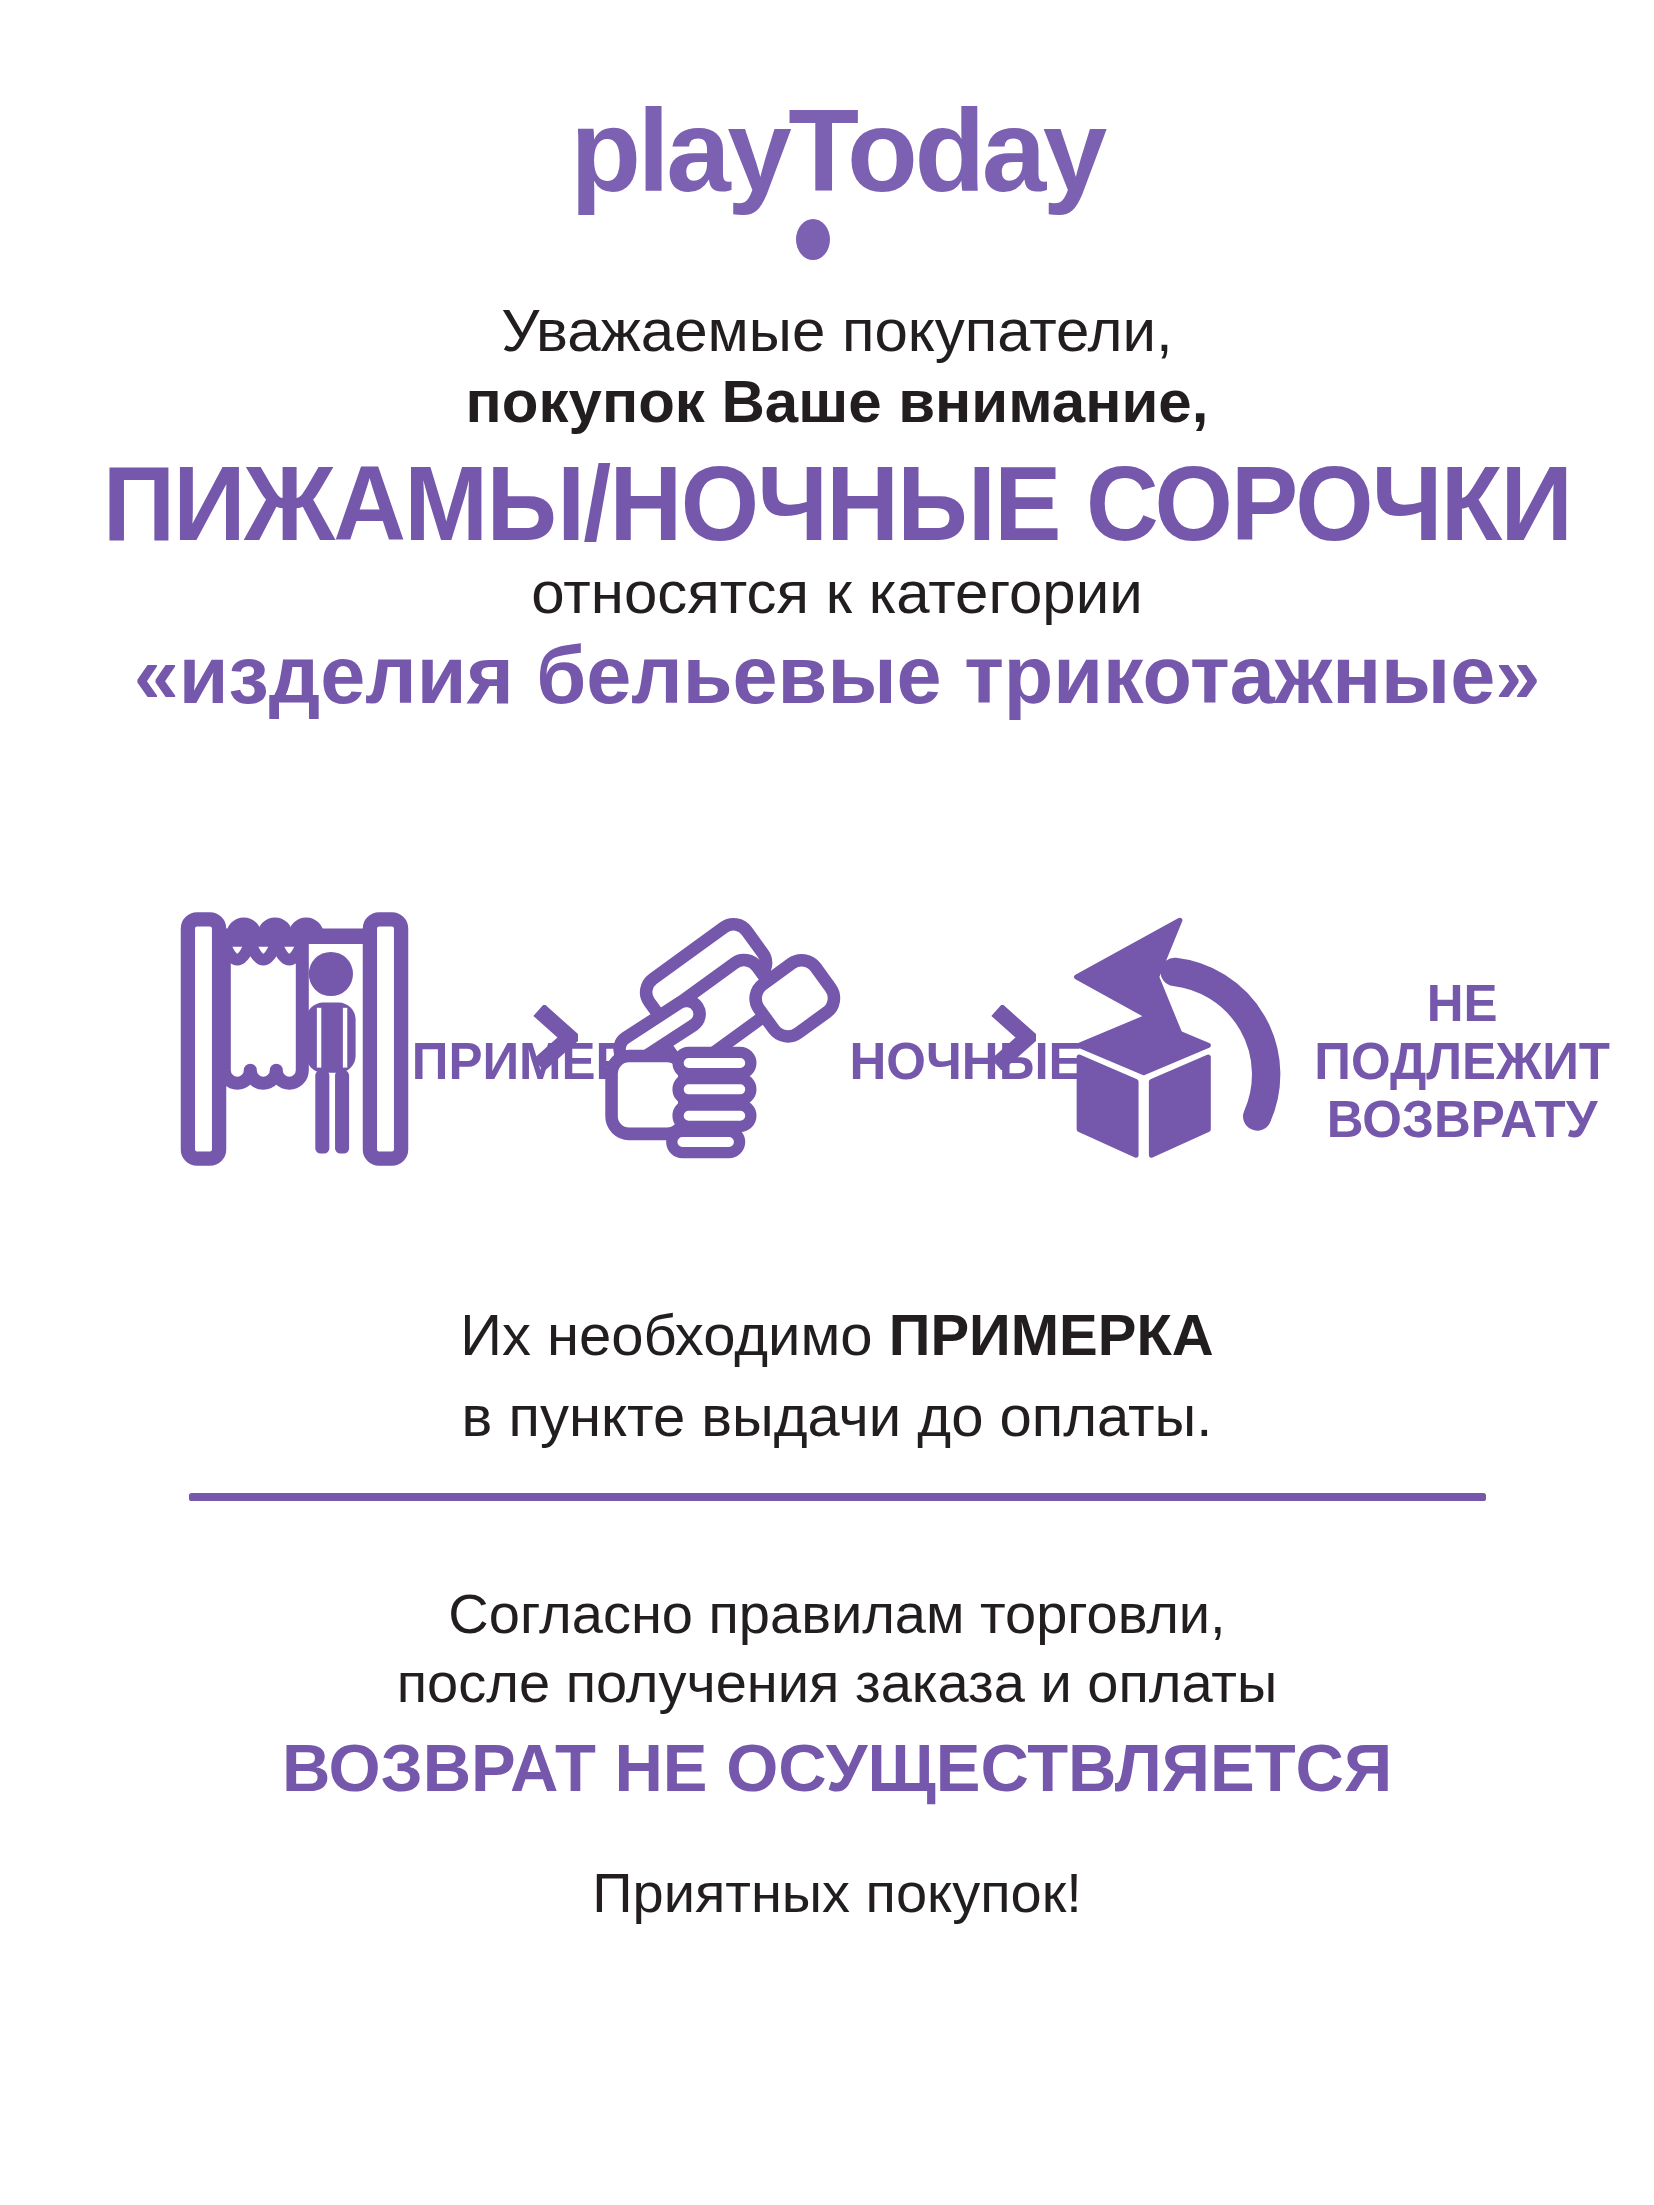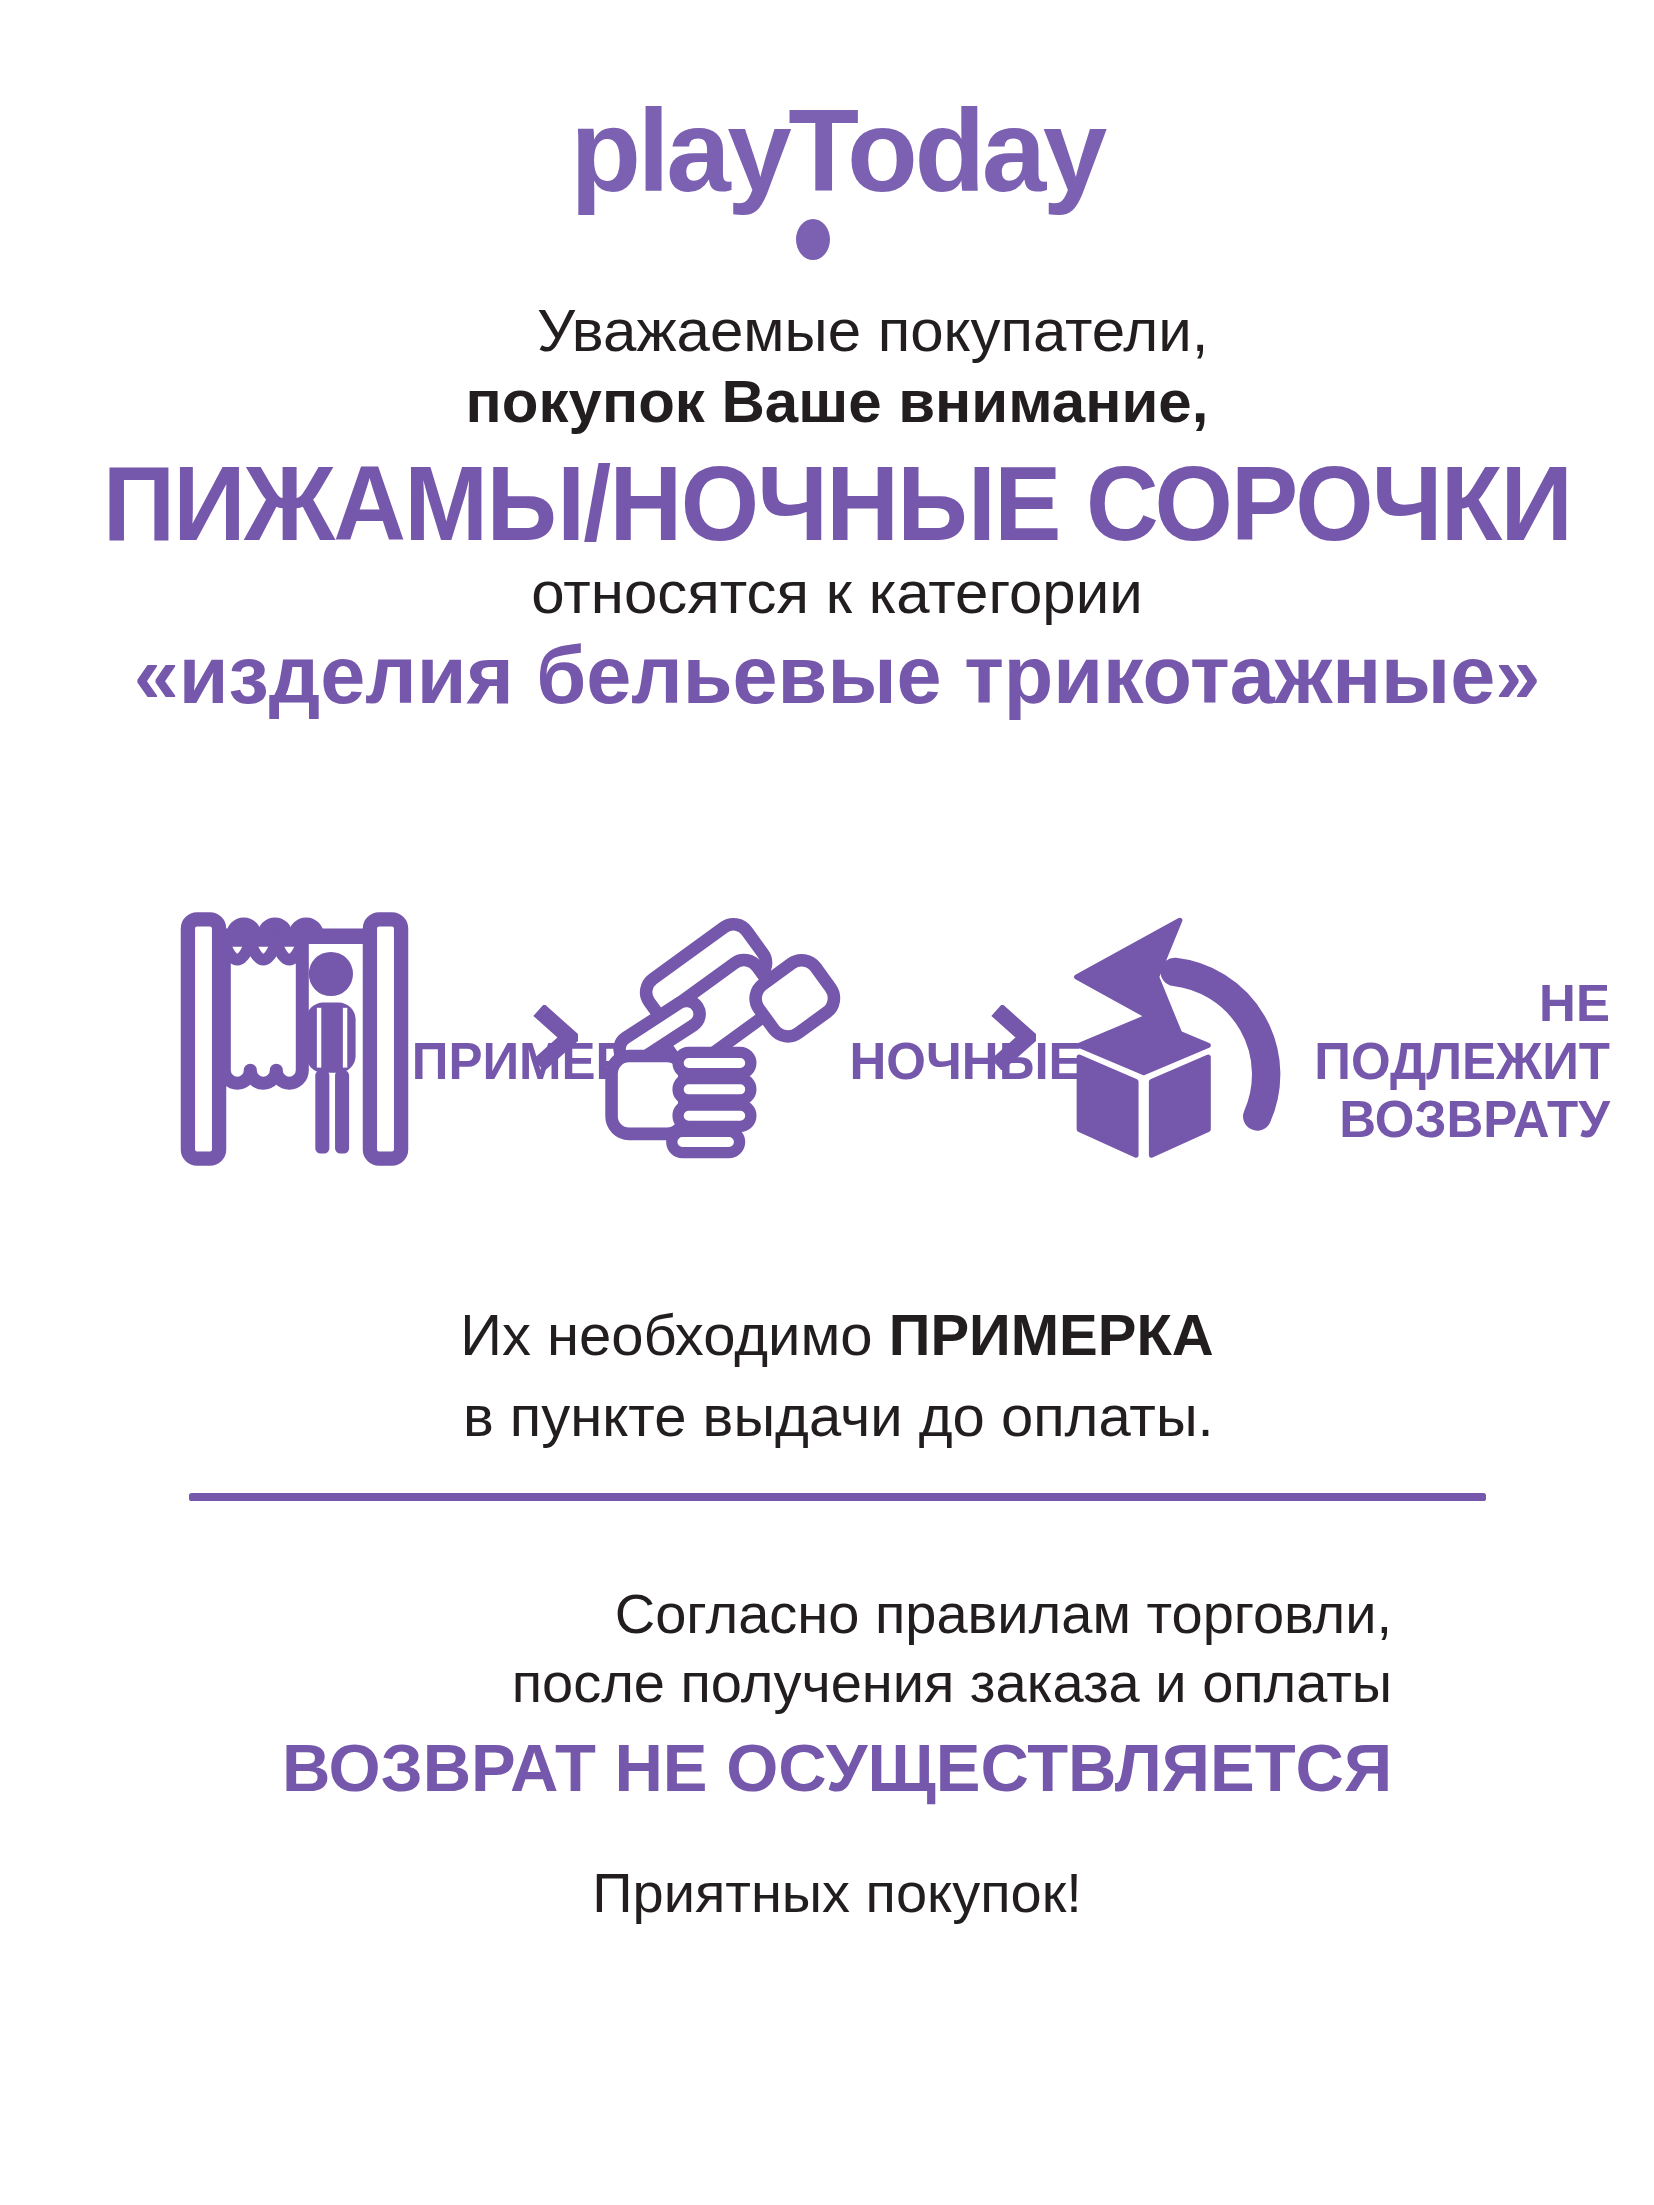--- a/index.html
+++ b/index.html
@@ -7,21 +7,21 @@
     --logo-purple:#7c61b2;
     --ink:#221e20;
   }
   *{margin:0;padding:0;box-sizing:border-box;}
   html,body{background:#ffffff;}
   body{
     width:1654px;height:2206px;overflow:hidden;
     font-family:"Liberation Sans","DejaVu Sans",sans-serif;
     color:var(--ink);
   }
-  .page{width:100%;height:100%;display:flex;flex-direction:column;align-items:center;text-align:right;padding-left:20px;}
+  .page{width:100%;height:100%;display:flex;flex-direction:column;align-items:center;text-align:center;padding-left:20px;}
 
   
   .logo{margin-top:85px;position:relative;height:187px;display:flex;justify-content:center;}
   .logo-text{font-size:116px;font-weight:bold;color:var(--logo-purple);letter-spacing:-3.5px;line-height:132px;}
   .logo-dot{position:absolute;width:34px;height:41px;border-radius:50%;background:var(--logo-purple);left:calc(50% - 41px);top:134px;}
 
   
   .intro{margin-top:23px;font-size:60px;line-height:71px;}
   .intro-bold{font-weight:bold;}
 

